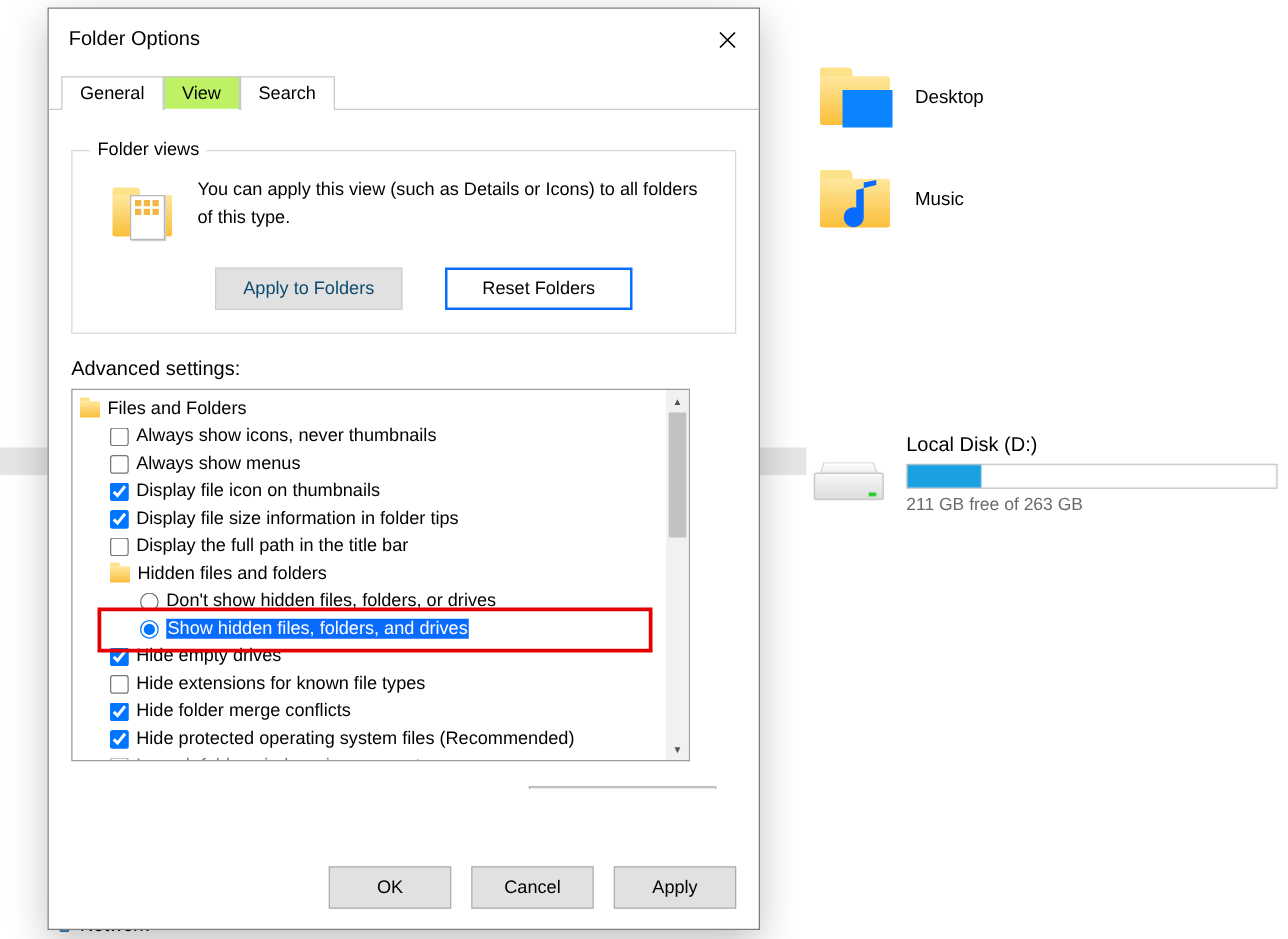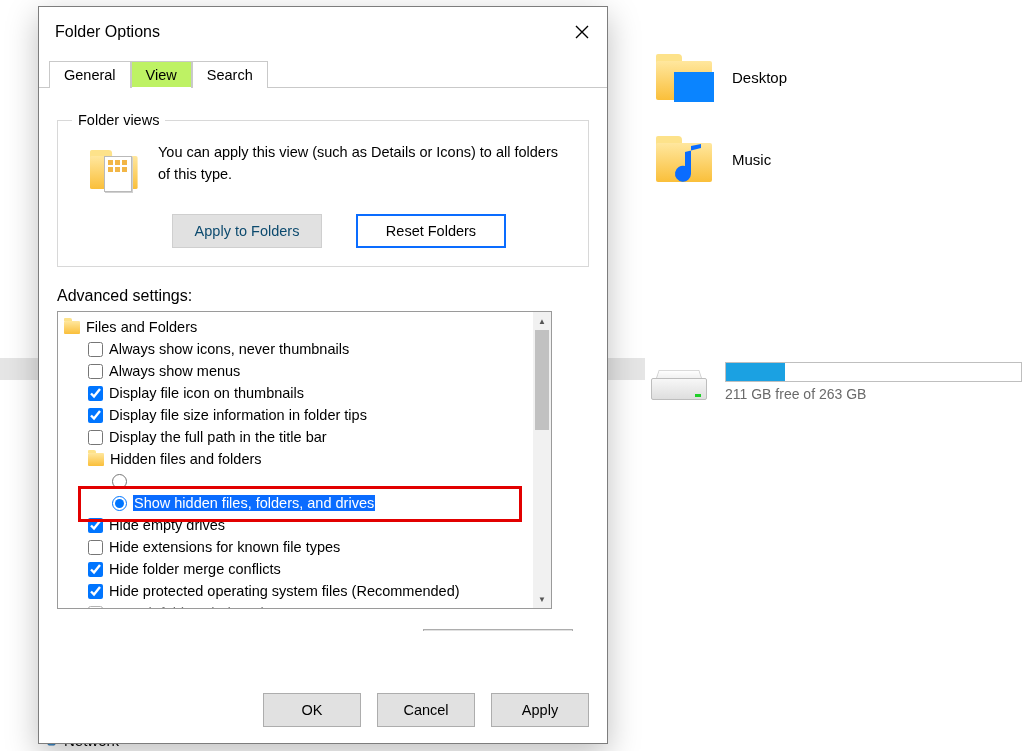--- a/index.html
+++ b/index.html
@@ -420,20 +420,21 @@
     <div class="label">Music</div>
   </div>
 
   <div class="disk-block" style="display:flex; gap:18px; align-items:center; padding:6px;">
     <div class="drive-icon">
       <div class="top"></div>
         <div class="body"></div>
         <div class="led"></div>
     </div>
     <div style="flex:1;">
+      <div class="disk-title">Local Disk (D:)</div>
       <div class="disk-usage-bar">
         <div class="disk-usage-fill" style="width: 20%;"></div>
       </div>
       <div class="disk-sub">211 GB free of 263 GB</div>
     </div>
   </div>
 
   <div class="network-item">
     <svg class="network-icon" viewBox="0 0 18 18">
       <rect x="1" y="3" width="7" height="5" rx="1" fill="#4aa8e8" stroke="#2b6da8"></rect>
@@ -514,20 +515,21 @@
         <div class="tree-row depth1">
           <input type="checkbox" style="">
           <span>Display the full path in the title bar</span>
         </div>
         <div class="tree-row depth1">
           <span class="folder-mini"></span>
           <span>Hidden files and folders</span>
         </div>
         <div class="tree-row depth2">
           <input type="radio" name="hidden" style="">
+          <span>Don't show hidden files, folders, or drives</span>
         </div>
         <div class="tree-row depth2 selected">
           <input type="radio" name="hidden" checked="" style="">
           <span class="sel-span">Show hidden files, folders, and drives</span>
         </div>
         <div class="tree-row depth1">
           <input type="checkbox" checked="" style="">
           <span>Hide empty drives</span>
         </div>
         <div class="tree-row depth1">

